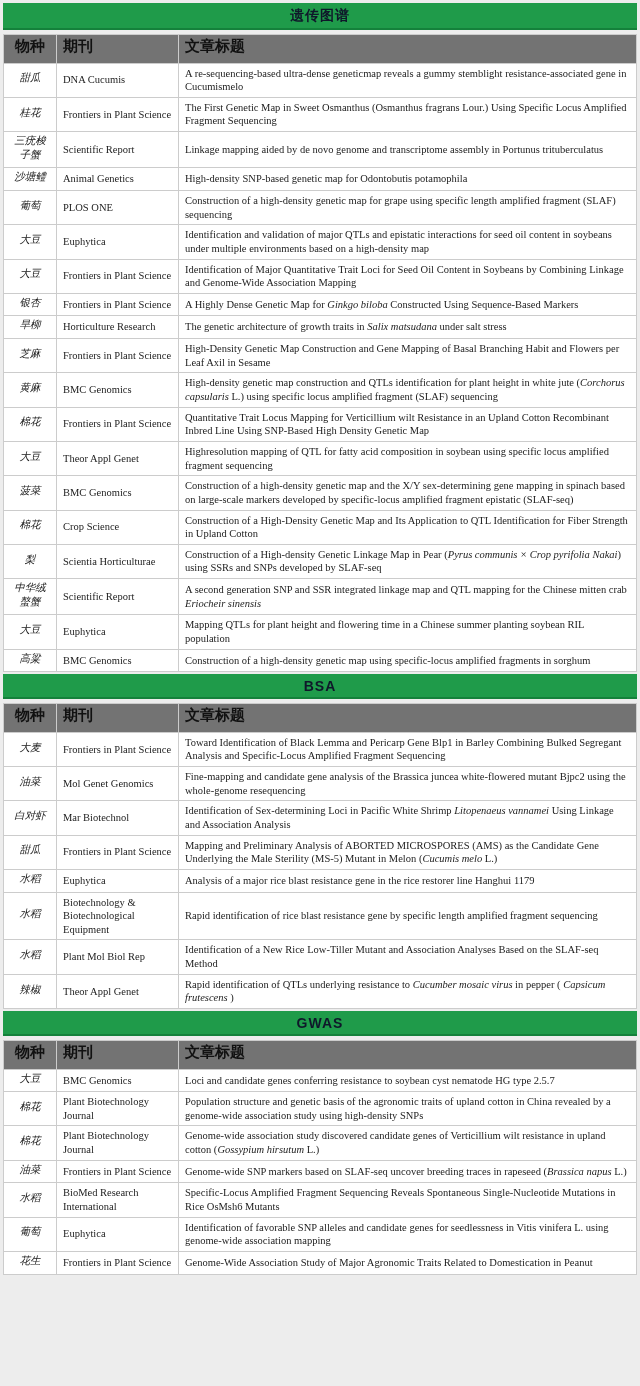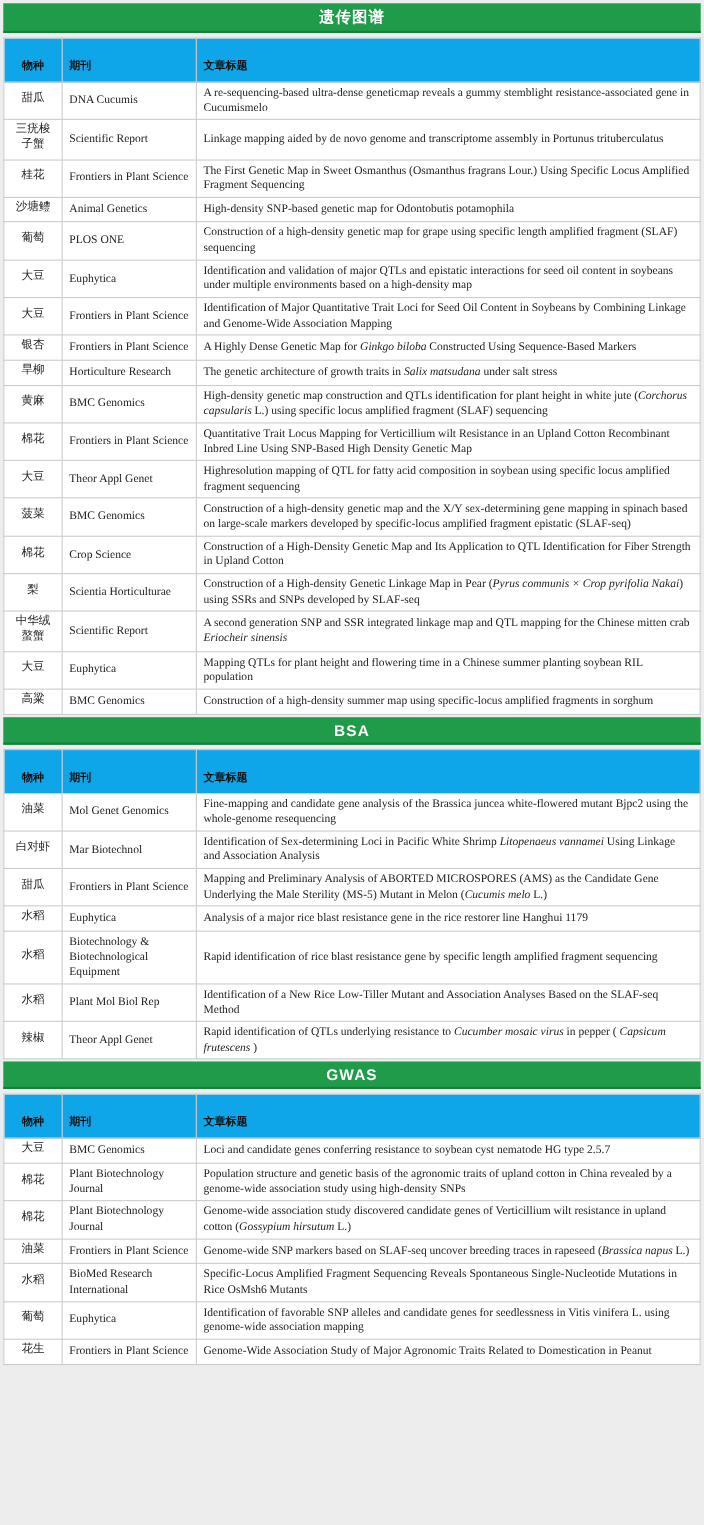--- a/index.html
+++ b/index.html
@@ -12,21 +12,21 @@
     width:640px;
     margin:0 auto;
     padding:3px 3px 0 3px;
     box-sizing:border-box;
     background:#ededed;
   }
   .section { margin-bottom:2px; }
   .banner {
     background:#1f9b4a;
     border-bottom:2px solid #14813b;
-    color:#ffffff;
+    color:#0f172a;
     font-weight:bold;
     font-size:14px;
     letter-spacing:1px;
     text-align:center;
     padding:4px 0 3px 0;
     margin-bottom:4px;
   }
   table {
     width:100%;
     border-collapse:collapse;
@@ -40,34 +40,35 @@
     padding:3px 6px;
     font-size:10px;
     line-height:1.3;
     color:#1c1c1c;
     vertical-align:middle;
     word-wrap:break-word;
   }
   thead th {
     font-family:"Liberation Sans", sans-serif;
     font-weight:bold;
-    font-size:10px;
+    font-size:15px;
     text-align:left;
-    padding-top:19px;
+    padding-top:1px;
     padding-bottom:7px;
-    background:#0ea5e9;
+    background:#737373;
     color:#111111;
   }
   thead th.species { text-align:center; }
   td.species {
     text-align:center;
     font-family:"Liberation Sans", sans-serif;
     font-size:10.5px;
     padding-top:2px;
     padding-bottom:6px;
+    font-style:italic;
   }
   td.journal, td.title {
     font-family:"Liberation Serif", "DejaVu Serif", serif;
     font-size:10.5px;
   }
   td.title i { font-style:italic; }
 </style>
 </head>
 <body>
 
@@ -88,30 +89,30 @@
               <th class="title">文章标题</th>
             </tr>
           </thead>
           <tbody>
             <tr>
               <td class="species">甜瓜</td>
               <td class="journal">DNA Cucumis</td>
               <td class="title">A re-sequencing-based ultra-dense geneticmap reveals a gummy stemblight resistance-associated gene in Cucumismelo</td>
             </tr>
             <tr>
+              <td class="species">桂花</td>
+              <td class="journal">Frontiers in Plant Science</td>
+              <td class="title">The First Genetic Map in Sweet Osmanthus (Osmanthus fragrans Lour.) Using Specific Locus Amplified Fragment Sequencing</td>
+            </tr>
+            <tr>
               <td class="species">三疣梭子蟹</td>
               <td class="journal">Scientific Report</td>
               <td class="title">Linkage mapping aided by de novo genome and transcriptome assembly in Portunus trituberculatus</td>
             </tr>
             <tr>
-              <td class="species">桂花</td>
-              <td class="journal">Frontiers in Plant Science</td>
-              <td class="title">The First Genetic Map in Sweet Osmanthus (Osmanthus fragrans Lour.) Using Specific Locus Amplified Fragment Sequencing</td>
-            </tr>
-            <tr>
               <td class="species">沙塘鳢</td>
               <td class="journal">Animal Genetics</td>
               <td class="title">High-density SNP-based genetic map for Odontobutis potamophila</td>
             </tr>
             <tr>
               <td class="species">葡萄</td>
               <td class="journal">PLOS ONE</td>
               <td class="title">Construction of a high-density genetic map for grape using specific length amplified fragment (SLAF) sequencing</td>
             </tr>
             <tr>
@@ -128,20 +129,25 @@
               <td class="species">银杏</td>
               <td class="journal">Frontiers in Plant Science</td>
               <td class="title">A Highly Dense Genetic Map for <i>Ginkgo biloba</i> Constructed Using Sequence-Based Markers</td>
             </tr>
             <tr>
               <td class="species">旱柳</td>
               <td class="journal">Horticulture Research</td>
               <td class="title">The genetic architecture of growth traits in <i>Salix matsudana</i> under salt stress</td>
             </tr>
             <tr>
+              <td class="species">芝麻</td>
+              <td class="journal">Frontiers in Plant Science</td>
+              <td class="title">High-Density Genetic Map Construction and Gene Mapping of Basal Branching Habit and Flowers per Leaf Axil in Sesame</td>
+            </tr>
+            <tr>
               <td class="species">黄麻</td>
               <td class="journal">BMC Genomics</td>
               <td class="title">High-density genetic map construction and QTLs identification for plant height in white jute (<i>Corchorus capsularis</i> L.) using specific locus amplified fragment (SLAF) sequencing</td>
             </tr>
             <tr>
               <td class="species">棉花</td>
               <td class="journal">Frontiers in Plant Science</td>
               <td class="title">Quantitative Trait Locus Mapping for Verticillium wilt Resistance in an Upland Cotton Recombinant Inbred Line Using SNP-Based High Density Genetic Map</td>
             </tr>
             <tr>
@@ -170,21 +176,21 @@
               <td class="title">A second generation SNP and SSR integrated linkage map and QTL mapping for the Chinese mitten crab <i>Eriocheir sinensis</i></td>
             </tr>
             <tr>
               <td class="species">大豆</td>
               <td class="journal">Euphytica</td>
               <td class="title">Mapping QTLs for plant height and flowering time in a Chinese summer planting soybean RIL population</td>
             </tr>
             <tr>
               <td class="species">高粱</td>
               <td class="journal">BMC Genomics</td>
-              <td class="title">Construction of a high-density summer map using specific-locus amplified fragments in sorghum</td>
+              <td class="title">Construction of a high-density genetic map using specific-locus amplified fragments in sorghum</td>
             </tr>
           </tbody>
         </table>
       </div>
       <div class="section">
         <div class="banner"><span>BSA</span></div>
         <table>
           <colgroup>
             <col class="c-species">
             <col class="c-journal">
@@ -192,20 +198,25 @@
           </colgroup>
           <thead>
             <tr>
               <th class="species">物种</th>
               <th class="journal">期刊</th>
               <th class="title">文章标题</th>
             </tr>
           </thead>
           <tbody>
             <tr>
+              <td class="species">大麦</td>
+              <td class="journal">Frontiers in Plant Science</td>
+              <td class="title">Toward Identification of Black Lemma and Pericarp Gene Blp1 in Barley Combining Bulked Segregant Analysis and Specific-Locus Amplified Fragment Sequencing</td>
+            </tr>
+            <tr>
               <td class="species">油菜</td>
               <td class="journal">Mol Genet Genomics</td>
               <td class="title">Fine-mapping and candidate gene analysis of the Brassica juncea white-flowered mutant Bjpc2 using the whole-genome resequencing</td>
             </tr>
             <tr>
               <td class="species">白对虾</td>
               <td class="journal">Mar Biotechnol</td>
               <td class="title">Identification of Sex-determining Loci in Pacific White Shrimp <i>Litopenaeus vannamei</i> Using Linkage and Association Analysis</td>
             </tr>
             <tr>

